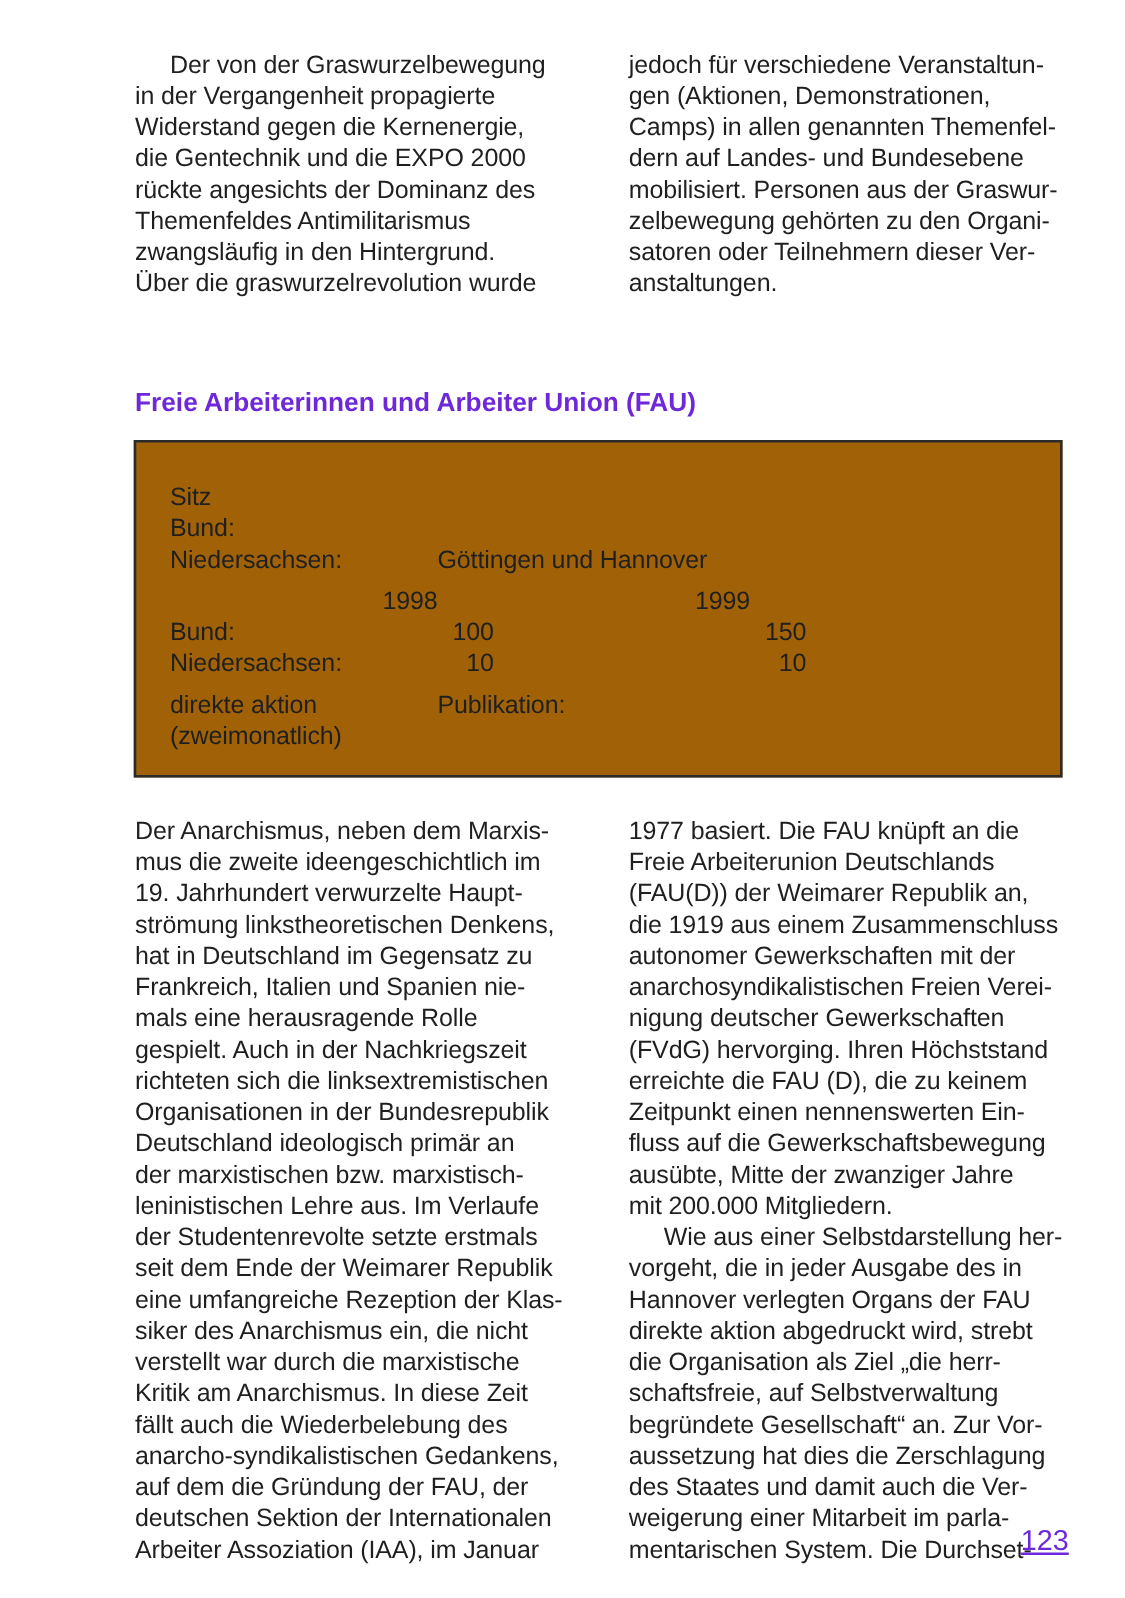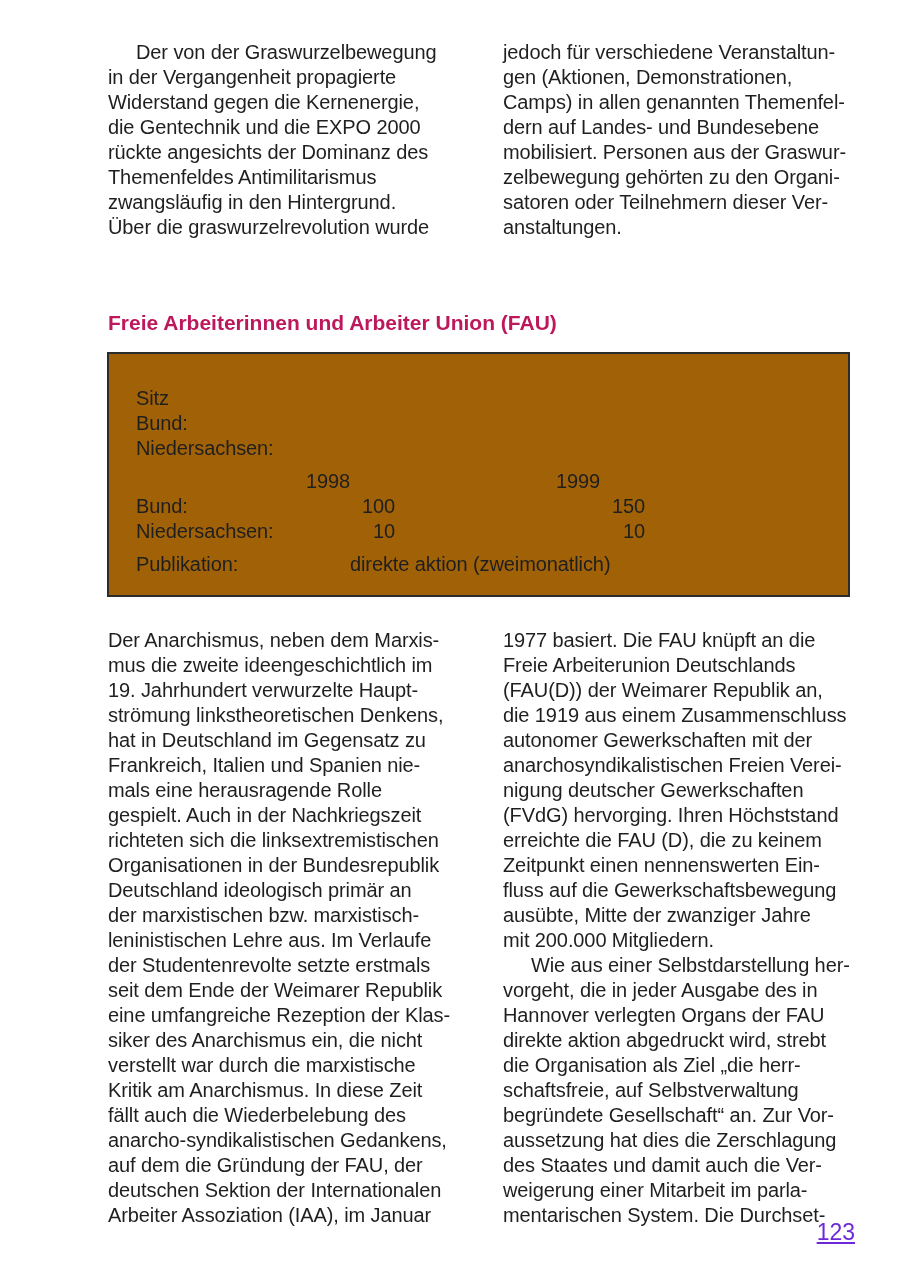--- a/index.html
+++ b/index.html
@@ -32,21 +32,21 @@
     letter-spacing: -0.1px;
   }
   .col-left  { width: 372px; }
   .col-right { width: 370px; }
   .indent-first { text-indent: 28px; }
   .heading {
     margin: 70px 0 16px 0;
     font-size: 21px;
     line-height: 26px;
     font-weight: 700;
-    color: #be185d;
+    color: #6d28d9;
   }
   .info-box {
     box-sizing: border-box;
     width: 743px;
     margin-left: -1px;
     background: #a16207;
     border: 2px solid #2b2b2b;
     padding: 32px 20px 18px 27px;
     font-size: 20px;
     line-height: 25px;
@@ -102,20 +102,21 @@
 
     <div class="info-box">
       <div class="box-row">
         <span>Sitz</span>
       </div>
       <div class="box-row">
         <span>Bund:</span>
       </div>
       <div class="box-row">
         <span>Niedersachsen:</span>
+        <span>Göttingen und Hannover</span>
       </div>
 
       <div class="box-row numbers group-gap">
         <span class="num">1998</span>
         <span></span>
         <span class="num">1999</span>
       </div>
       <div class="box-row numbers">
         <span>Bund:</span>
         <span class="num">100</span>
@@ -123,22 +124,22 @@
         <span class="num">150</span>
       </div>
       <div class="box-row numbers">
         <span>Niedersachsen:</span>
         <span class="num">10</span>
         <span></span>
         <span class="num">10</span>
       </div>
 
       <div class="box-row group-gap">
+        <span>direkte aktion (zweimonatlich)</span>
         <span>Publikation:</span>
-        <span>direkte aktion (zweimonatlich)</span>
       </div>
     </div>
 
     <div class="two-col body-section">
       <p class="col col-left">Der Anarchismus, neben dem Marxis-
 mus die zweite ideengeschichtlich im
 19. Jahrhundert verwurzelte Haupt-
 strömung linkstheoretischen Denkens,
 hat in Deutschland im Gegensatz zu
 Frankreich, Italien und Spanien nie-

